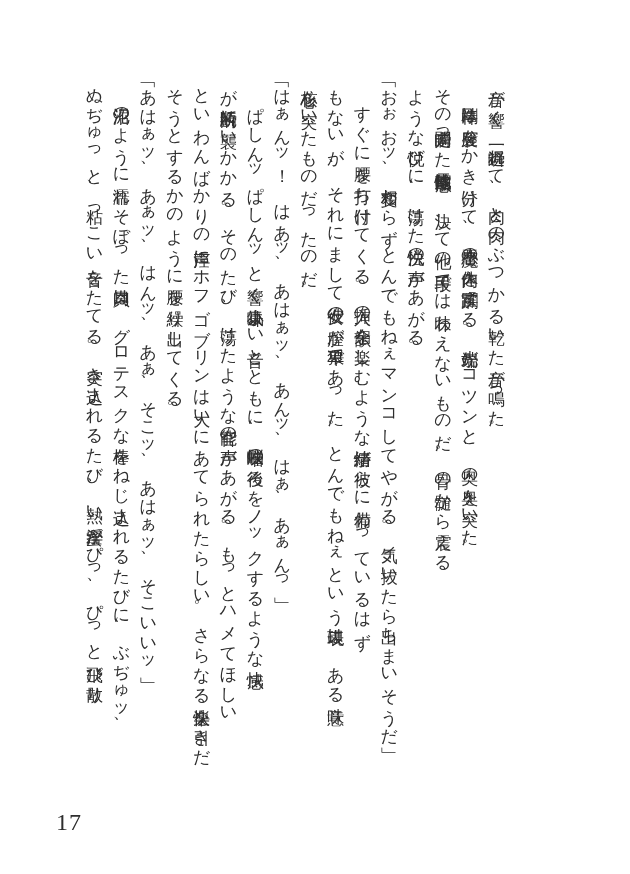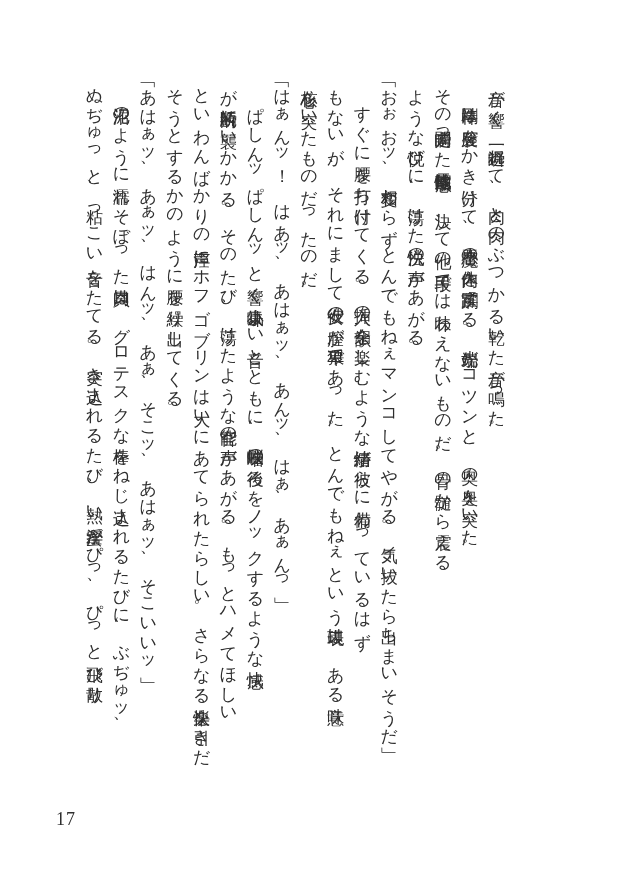--- a/index.html
+++ b/index.html
@@ -34,21 +34,21 @@
     line-height: 26.8px;         
     letter-spacing: 0.6px;       
     white-space: nowrap;         
     overflow: visible;
     font-weight: 400;
   }
   .page-number {
     position: absolute;
     left: 56px;
     top: 809px;
-    font-size: 18px;
+    font-size: 24px;
     letter-spacing: 1px;
     color: #2e2e2e;
   }
 </style>
 </head>
 <body>
 
 <div class="page">
 
   <div class="text-area">

